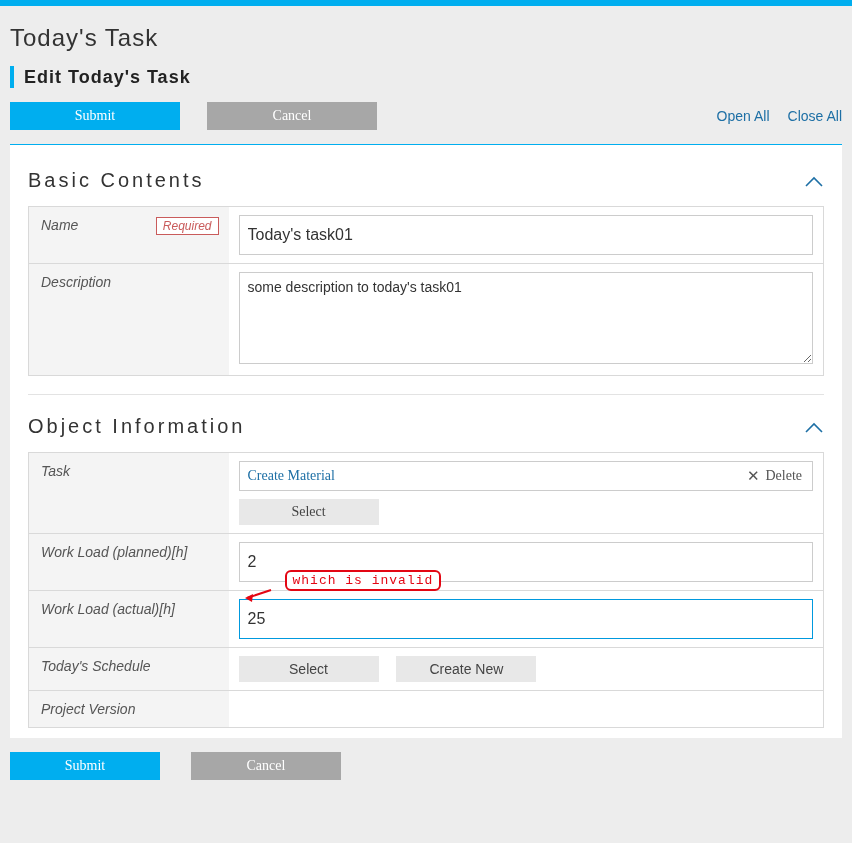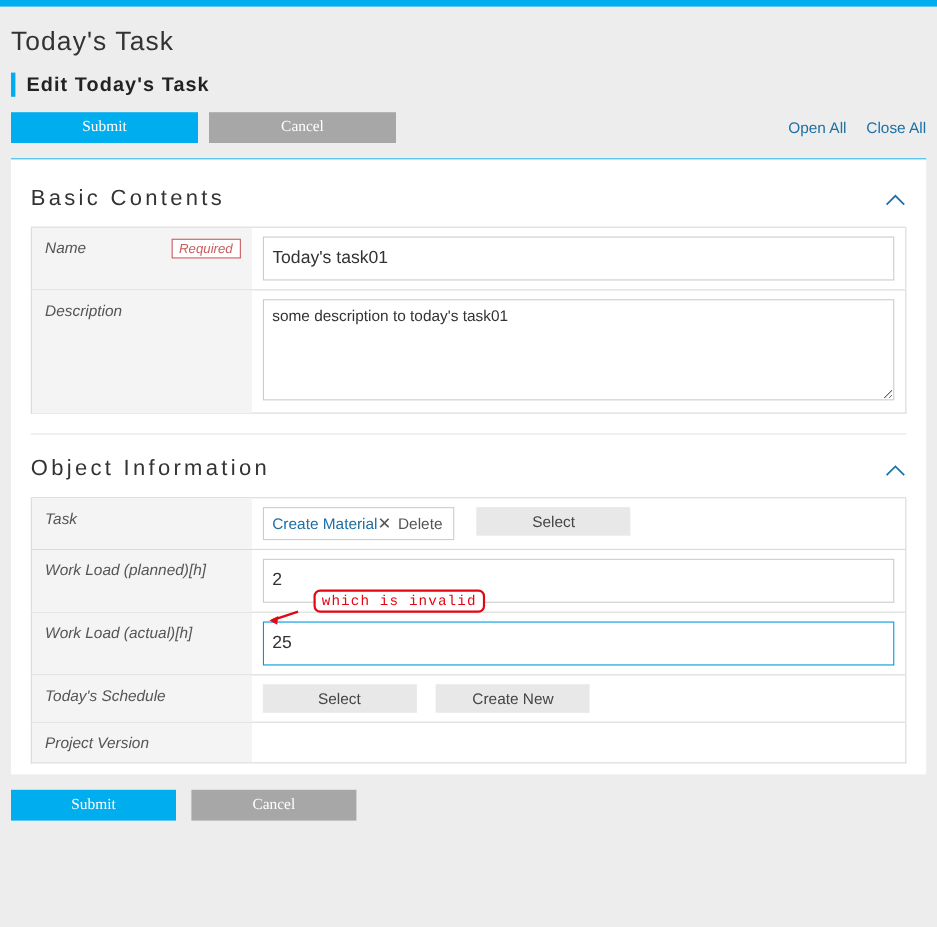--- a/index.html
+++ b/index.html
@@ -54,21 +54,21 @@
     justify-content: center;
     height: 28px;
     width: 170px;
     font-size: 14px;
     cursor: pointer;
     border: none;
     color: #fff;
     font-family: Liberation Serif, serif;
   }
   .btn-primary { background: #00aeef; }
-  .btn-secondary { background: #a7a7a7; margin-left: 10px; }
+  .btn-secondary { background: #a7a7a7; margin-left: 27px; }
   .spacer { flex: 1; }
   .link-action {
     color: #1d6fa5;
     font-size: 14px;
     cursor: pointer;
     margin-left: 18px;
   }
   .panel-divider {
     height: 1px;
     background: #00aeef;
@@ -158,22 +158,23 @@
     color: #333;
     resize: both;
     outline: none;
   }
   .hr-sep {
     border-top: 1px solid #e3e3e3;
     margin: 18px 0 14px 0;
   }
   .task-cell-inner {
     display: flex;
-    flex-direction: row;
-    gap: 20px;
+    flex-direction: column;
+    gap: 8px;
+    font-family: Liberation Serif, serif;
   }
   .task-info {
     display: flex;
     align-items: center;
     justify-content: space-between;
     border: 1px solid #ccc;
     height: 30px;
     padding: 0 10px 0 8px;
   }
   .task-name-link {

